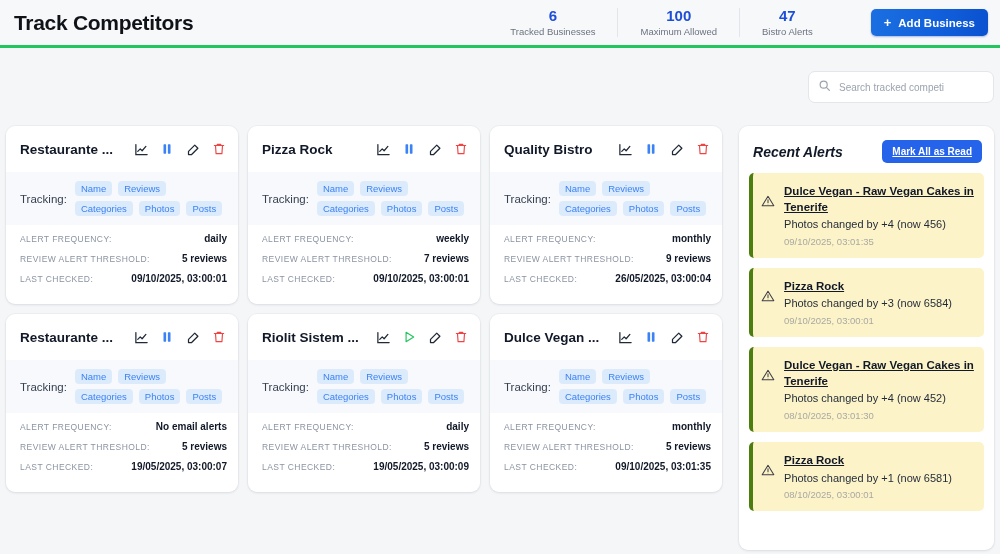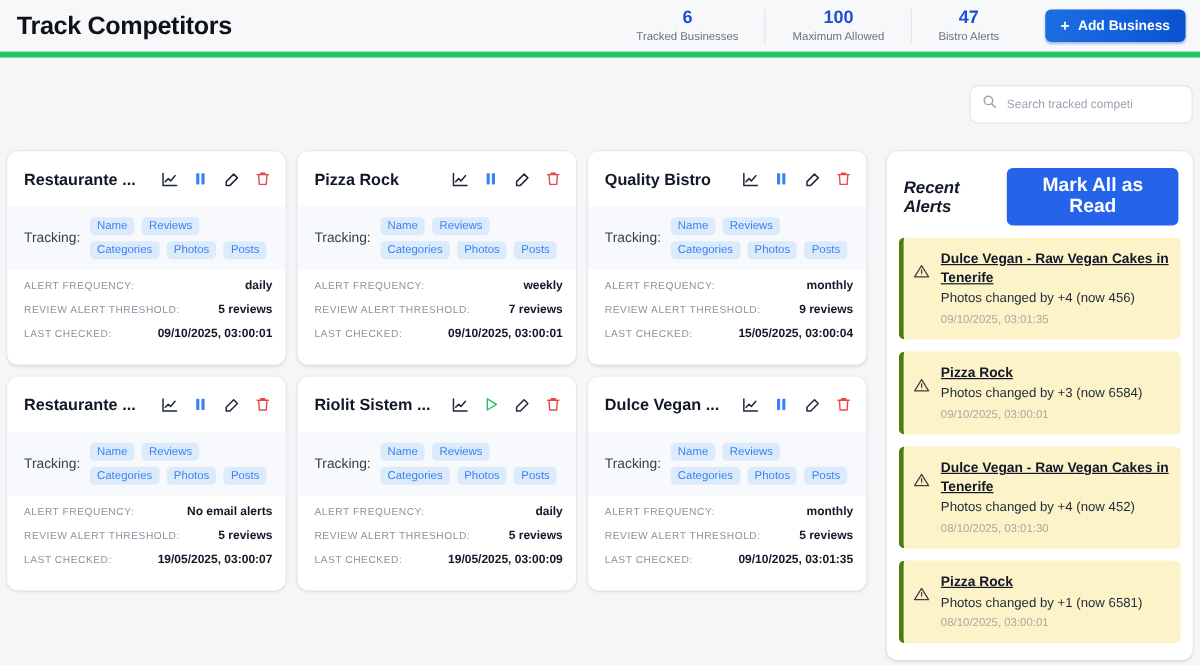--- a/index.html
+++ b/index.html
@@ -10,22 +10,23 @@
     overflow: hidden;
     color: #111827;
   }
 
   
   .topbar {
     height: 48px;
     background: #f7f8fa;
     display: flex; align-items: center;
     padding: 0 12px 0 14px;
-    border-bottom: 5px solid #22c55e;
+    border-bottom: 3px solid #22c55e;
     position: relative;
+    gap: 20px;
   }
   .page-title {
     font-size: 21px; font-weight: bold; letter-spacing: -0.3px;
     color: #0f1217;
   }
   .stats { margin-left: auto; display: flex; align-items: center; }
   .stat {
     padding: 0 22px; text-align: center; line-height: 1.1;
   }
   .stat + .stat { border-left: 1px solid #e2e6ec; }
@@ -113,22 +114,23 @@
     box-shadow: 0 1px 3px rgba(16,24,40,.09), 0 0 0 1px rgba(16,24,40,.025);
     display:flex; flex-direction:column; overflow:hidden; height: 424px;
   }
   .alerts-head {
     display:flex; align-items:center; justify-content:space-between;
     padding: 14px 12px 10px 14px;
   }
   .alerts-title { font-size: 14px; font-weight:bold; color:#111827;font-style:italic; }
   .mark-read {
     border:none; border-radius:5px; background:#2563eb; color:#fff;
-    font-size:16px; font-weight:bold; padding: 6px 10px; cursor:pointer;
+    font-size:10px; font-weight:bold; padding: 6px 10px; cursor:pointer;
     font-family:"Liberation Sans",sans-serif;
+    text-decoration:underline;
   }
   .alerts-list {
     flex:1; overflow-y: scroll; padding: 0 10px 8px 10px;
     display:flex; flex-direction:column; gap: 10px;
   }
   .alerts-list::-webkit-scrollbar { width: 7px; }
   .alerts-list::-webkit-scrollbar-track { background:#f3f4f6; border-radius:4px;}
   .alerts-list::-webkit-scrollbar-thumb { background:#b6bac0; border-radius:4px;}
 
   .alert {
@@ -338,21 +340,21 @@
         <div class="meta-row">
           <span class="meta-key">ALERT FREQUENCY:</span>
           <span class="meta-val">monthly</span>
         </div>
         <div class="meta-row">
           <span class="meta-key">REVIEW ALERT THRESHOLD:</span>
           <span class="meta-val">9 reviews</span>
         </div>
         <div class="meta-row">
           <span class="meta-key">LAST CHECKED:</span>
-          <span class="meta-val">15/05/2025, 03:00:04</span>
+          <span class="meta-val">26/05/2025, 03:00:04</span>
         </div>
       </div>
     </div>
 
     <div class="card">
       <div class="card-head">
         <div class="card-name">Restaurante ...</div>
         <div class="card-actions">
           <button class="icon-btn">
             <svg width="15" height="15" viewBox="0 0 24 24" fill="none" stroke="#1f2937" stroke-width="2">

